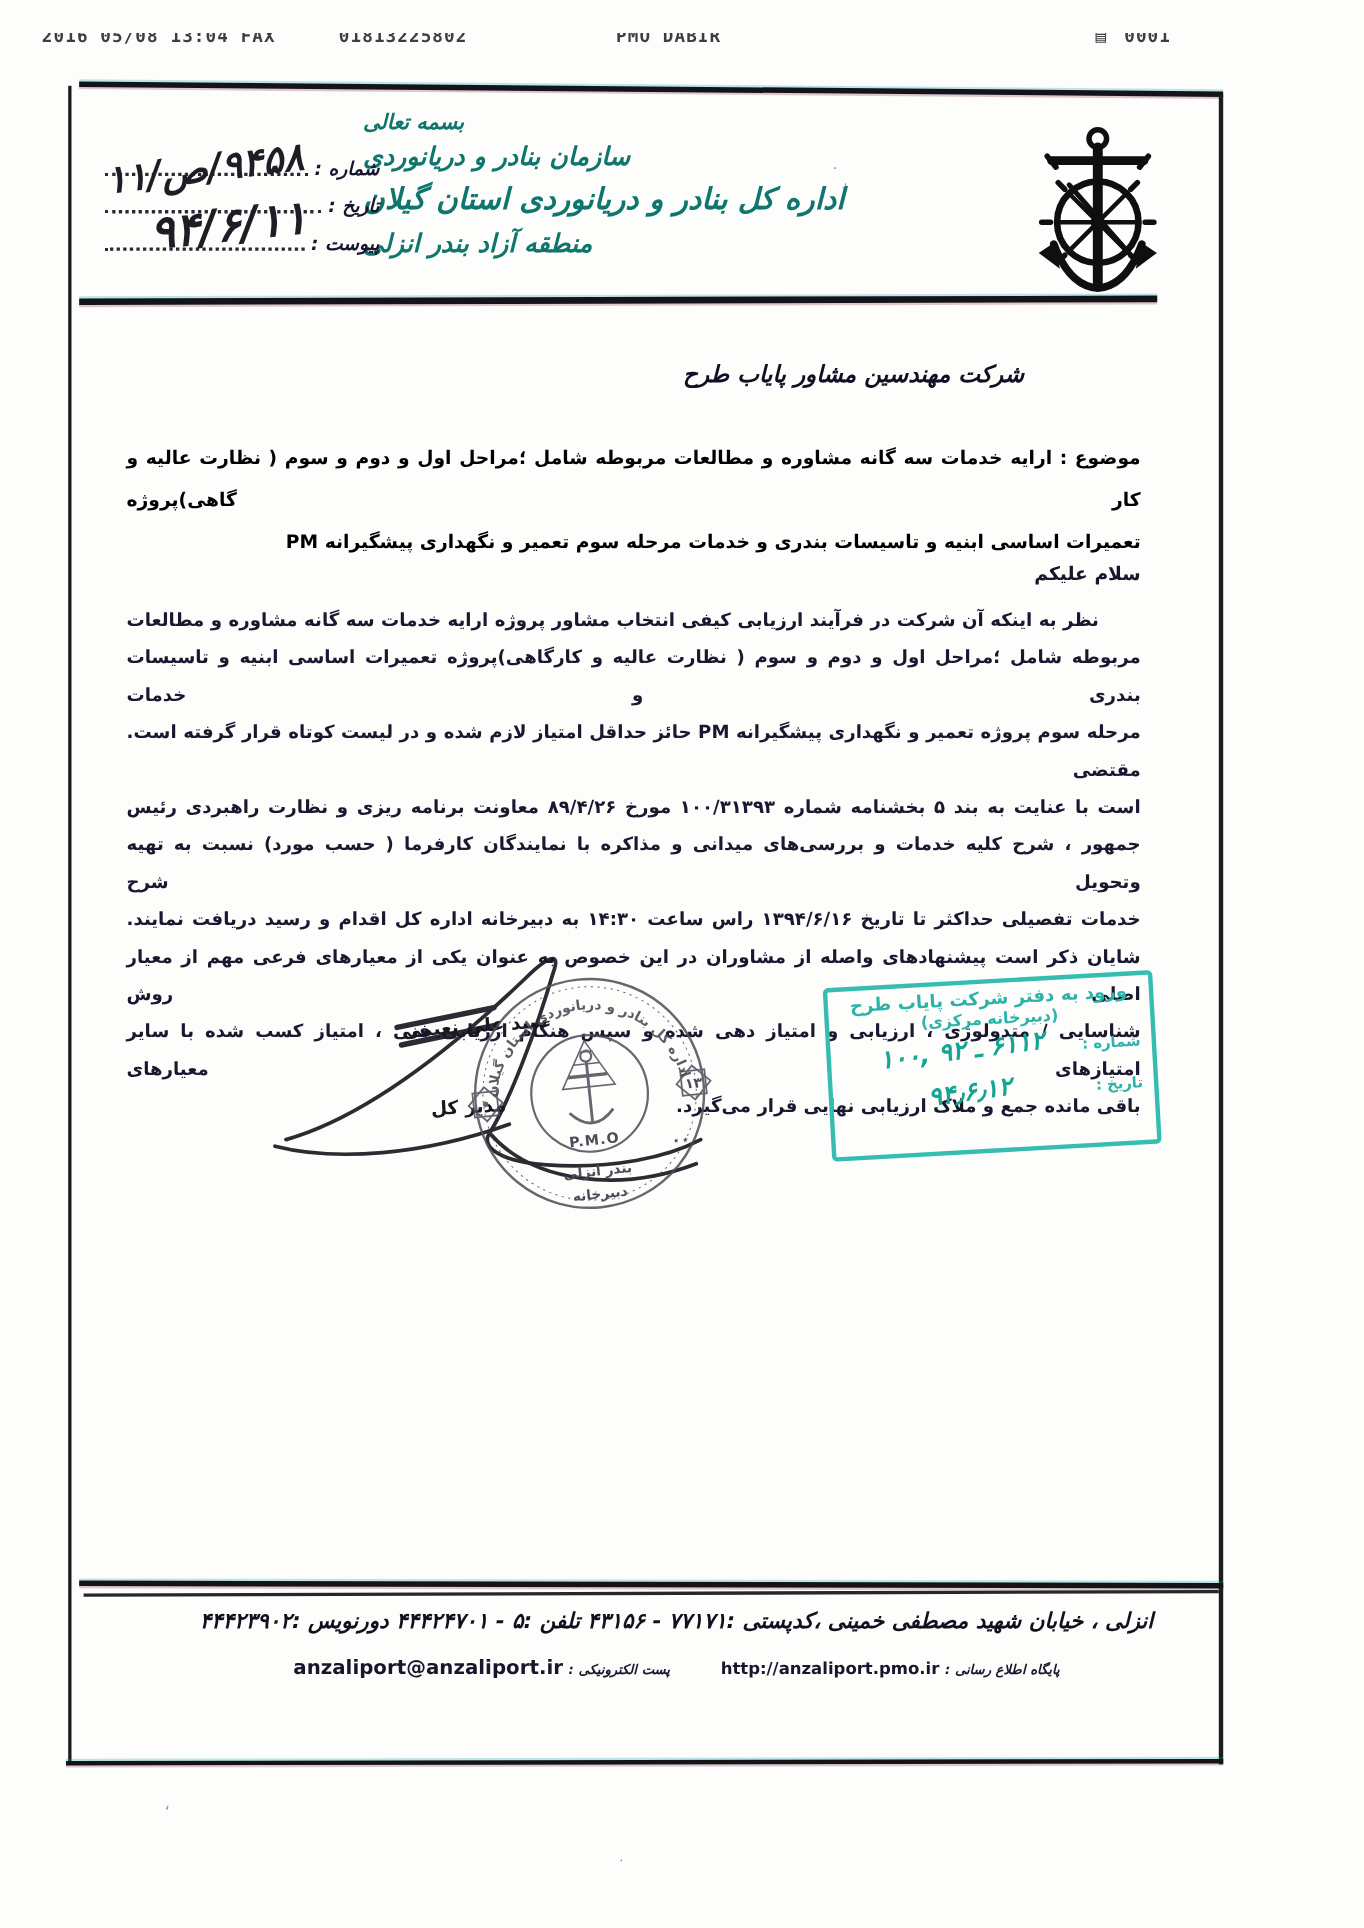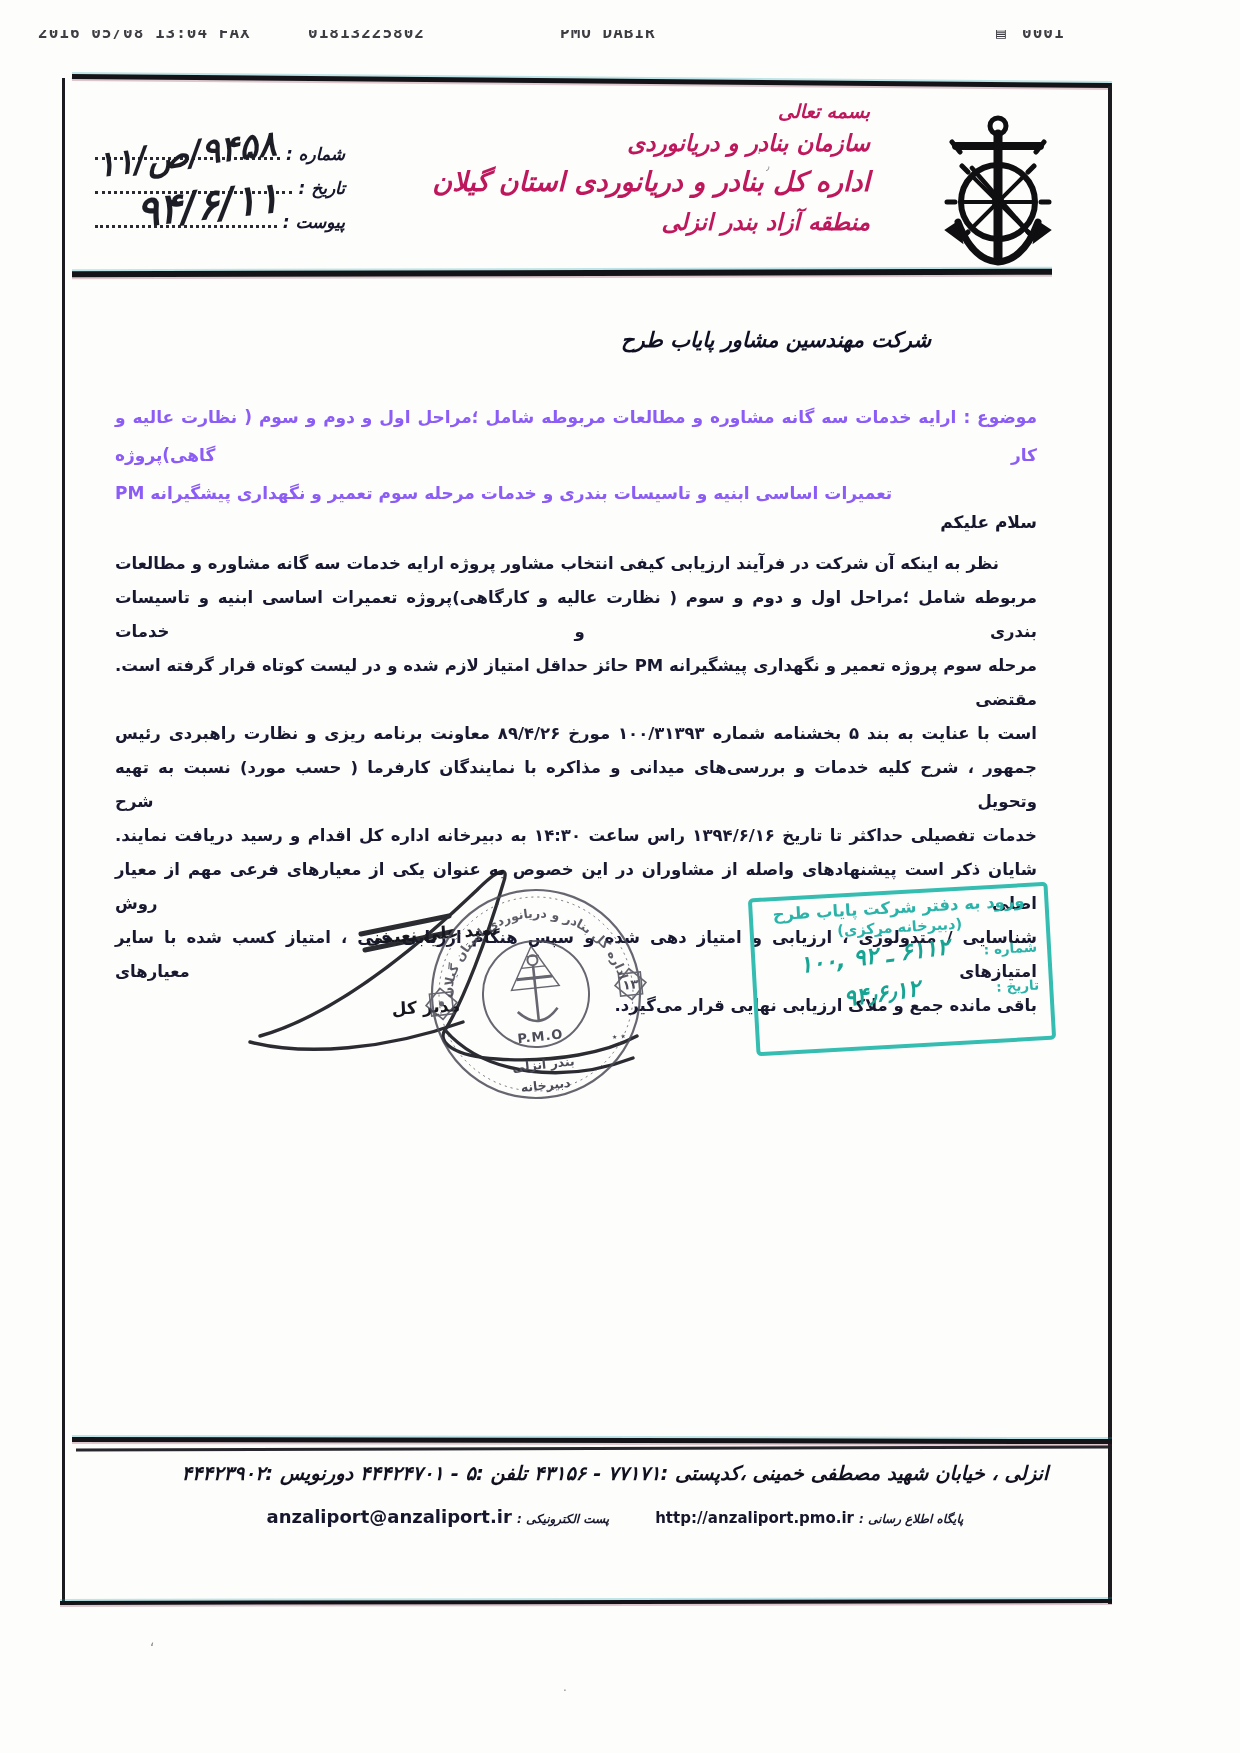--- a/index.html
+++ b/index.html
@@ -12,29 +12,29 @@
   .hw{font-style:italic;color:#1d1d26;}
   
   .faxline{top:30px;left:0;width:1240px;height:17px;overflow:hidden;}
   .faxline .in{position:relative;margin-top:-7px;height:24px;color:#3d3d44;font-size:16px;
                font-weight:bold;letter-spacing:1px;}
   .faxline .in span{position:absolute;top:0;}
   
   .rule{background:#141418;box-shadow:0 -2px 0 rgba(0,160,170,.25),0 2px 0 rgba(110,10,40,.22);}
   .vline{background:#1b1b20;}
   
-  .lh{font-weight:bold;font-style:italic;color:#be185d;text-align:right;}
+  .lh{font-weight:bold;font-style:italic;color:#0f766e;text-align:left;}
   
   .refrow{display:flex;direction:rtl;align-items:flex-end;width:250px;height:34px;}
   .reflabel{font-weight:bold;font-style:italic;font-size:17px;white-space:nowrap;padding-left:6px;}
   .refdots{flex:1;border-bottom:3px dotted #2a2a33;margin-bottom:4px;}
   
   .jus{text-align:justify;text-align-last:justify;}
   .bodyline{direction:rtl;font-size:16.5px;font-weight:bold;line-height:34px;color:#181830;}
-  .subline{direction:rtl;font-size:17px;font-weight:bold;line-height:38px;color:#8b5cf6;}
+  .subline{direction:rtl;font-size:17px;font-weight:bold;line-height:38px;color:#000000;}
   
   .gstamp{left:752px;top:890px;width:300px;height:158px;transform:rotate(-3.2deg);
           border:4px solid #35bdb2;border-radius:5px;color:#2bb3a9;direction:rtl;
           padding:4px 10px;box-sizing:border-box;background:rgba(255,255,255,0);}
   .gstamp .t1{font-size:16.5px;font-weight:bold;text-align:center;}
   .gstamp .t2{font-size:14.5px;font-weight:bold;text-align:center;margin-top:2px;}
   .gstamp .row{display:flex;align-items:center;height:38px;}
   .gstamp .lbl{font-size:13.5px;font-weight:bold;white-space:nowrap;}
   .gstamp .val{font-size:23px;font-weight:bold;color:#18a493;font-style:italic;
                flex:1;text-align:center;transform:rotate(-4deg);}
@@ -111,21 +111,21 @@
   </div>
   <div class="abs hw ltrfix" style="left:96px;top:134px;font-size:35px;font-weight:bold;transform:rotate(-7deg);letter-spacing:2px;">۱۱/ص/۹۴۵۸</div>
   <div class="abs hw ltrfix" style="left:136px;top:180px;font-size:42px;font-weight:bold;transform:rotate(-6deg);letter-spacing:3px;">۹۴/۶/۱۱</div>
 
   <div class="abs rule" style="left:72px;top:270px;width:980px;height:6px;transform:rotate(-.15deg);"></div>
 
   <div class="abs rtl" style="left:558px;top:328px;width:436px;text-align:center;font-size:21px;font-weight:bold;font-style:italic;color:#101024;">شرکت مهندسین مشاور پایاب طرح</div>
 
   <div class="abs" style="left:115px;top:398px;width:922px;">
     <div class="subline jus">موضوع : ارایه خدمات سه گانه مشاوره و مطالعات مربوطه شامل ؛مراحل اول و دوم و سوم ( نظارت عالیه و کار گاهی)پروژه</div>
-    <div class="subline" style="text-align:left;">تعمیرات اساسی ابنیه و تاسیسات بندری و خدمات مرحله سوم تعمیر و نگهداری پیشگیرانه PM</div>
+    <div class="subline" style="text-align:right;">تعمیرات اساسی ابنیه و تاسیسات بندری و خدمات مرحله سوم تعمیر و نگهداری پیشگیرانه PM</div>
   </div>
 
   <div class="abs rtl" style="left:115px;top:512px;width:922px;text-align:right;font-size:17px;font-weight:bold;">سلام علیکم</div>
 
   <div class="abs" style="left:115px;top:547px;width:922px;">
     <div class="bodyline jus" style="padding-right:38px;">نظر به اینکه آن شرکت در فرآیند ارزیابی کیفی انتخاب مشاور پروژه ارایه خدمات سه گانه مشاوره و مطالعات</div>
     <div class="bodyline jus">مربوطه شامل ؛مراحل اول و دوم و سوم ( نظارت عالیه و کارگاهی)پروژه تعمیرات اساسی ابنیه و تاسیسات بندری و خدمات</div>
     <div class="bodyline jus">مرحله سوم پروژه تعمیر و نگهداری پیشگیرانه PM حائز حداقل امتیاز لازم شده و در لیست کوتاه قرار گرفته است. مقتضی</div>
     <div class="bodyline jus">است با عنایت به بند ۵ بخشنامه شماره ۱۰۰/۳۱۳۹۳ مورخ ۸۹/۴/۲۶ معاونت برنامه ریزی و نظارت راهبردی رئیس</div>
     <div class="bodyline jus">جمهور ، شرح کلیه خدمات و بررسی‌های میدانی و مذاکره با نمایندگان کارفرما ( حسب مورد) نسبت به تهیه وتحویل شرح</div>

